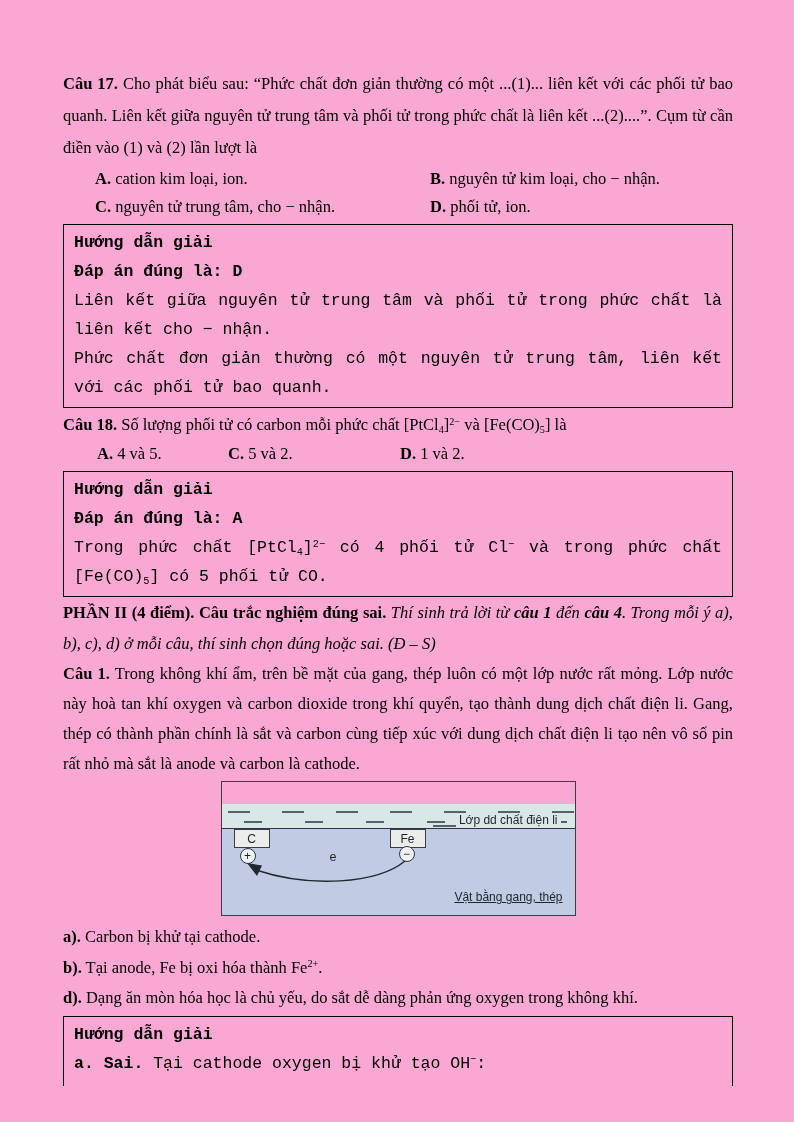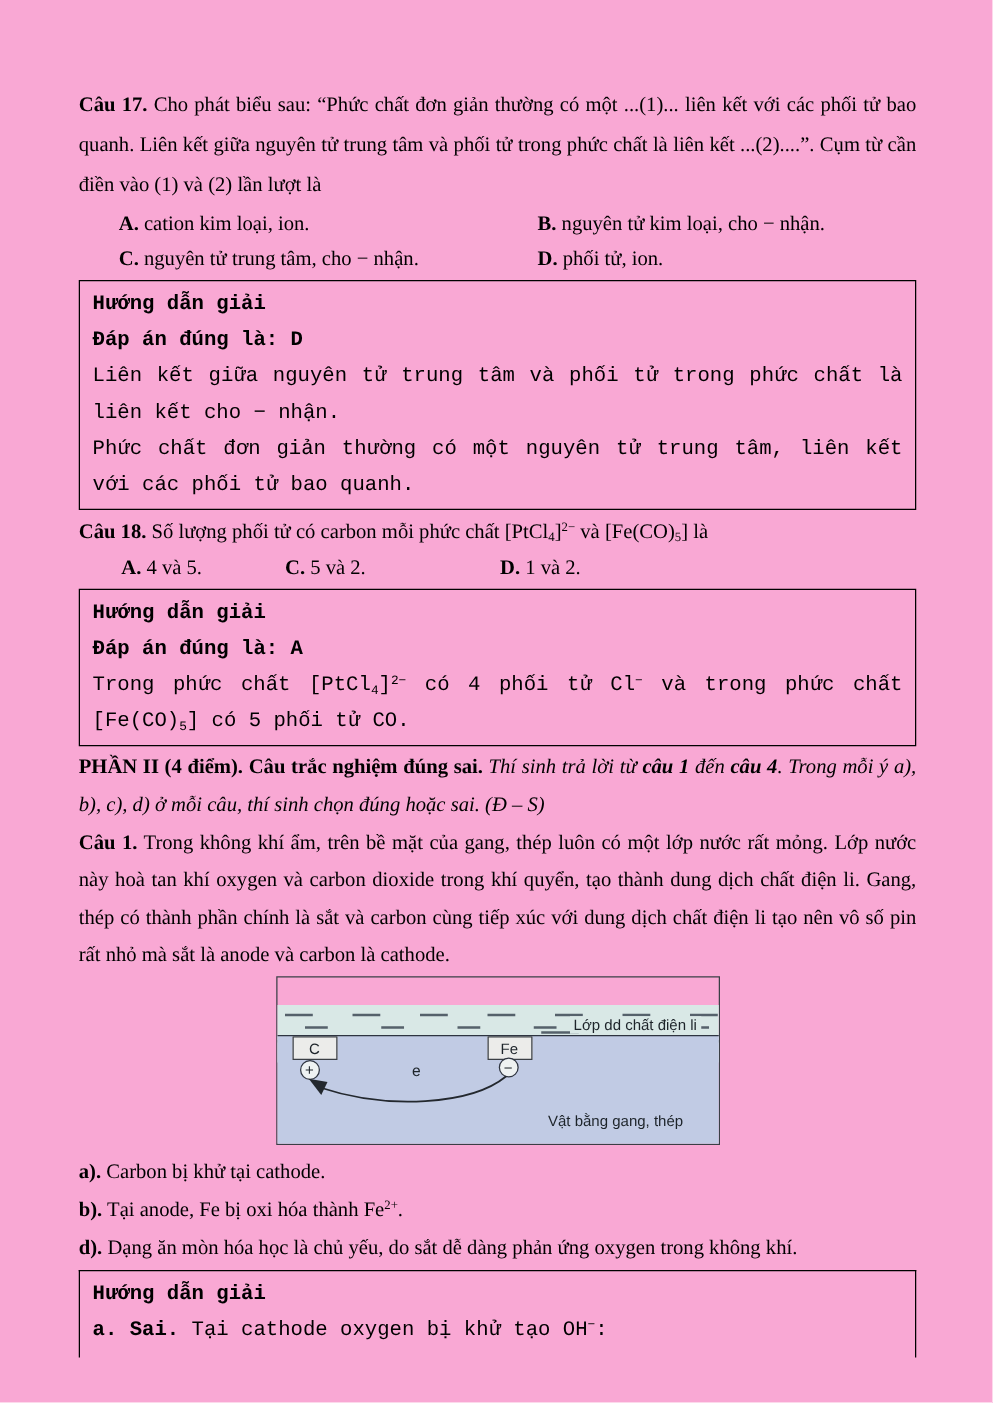--- a/index.html
+++ b/index.html
@@ -65,21 +65,21 @@
     position:absolute;right:14px;top:9px;
     background:#d9e8e6;padding:0 3px;white-space:nowrap;
   }
   .pointer-dash{
     position:absolute;right:112px;top:21px;width:30px;height:1.6px;background:#55616b;
   }
   .metal{
     position:absolute;left:0;top:46px;right:0;bottom:0;
     background:#c1cbe4;border-top:1.6px solid #2e3440;
   }
-  .metal-label{position:absolute;right:28px;bottom:11px;white-space:nowrap;}
+  .metal-label{position:absolute;right:12px;bottom:11px;white-space:nowrap;text-decoration:underline;}
   .electrode{
     position:absolute;top:47px;width:36px;height:19px;
     background:#ececea;border:1.3px solid #3a3f45;box-sizing:border-box;
     display:flex;align-items:center;justify-content:center;line-height:1;
   }
   .electrode-c{left:12px;}
   .electrode-fe{left:168px;}
   .terminal{
     position:absolute;width:16px;height:16px;border-radius:50%;
     background:#eef2f2;border:1.2px solid #2e3440;box-sizing:border-box;

